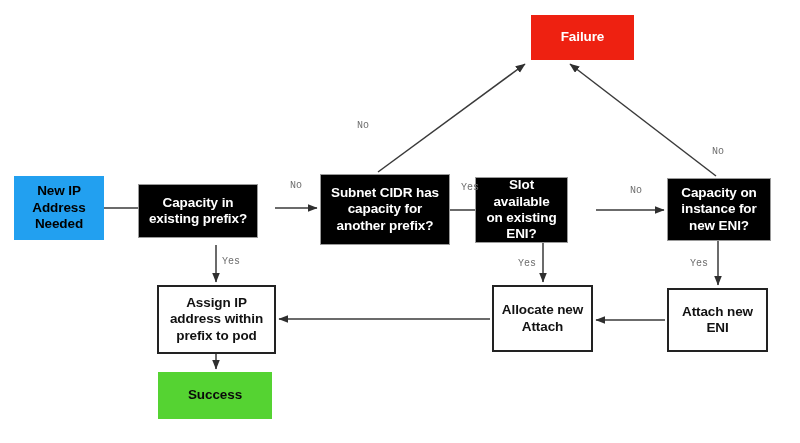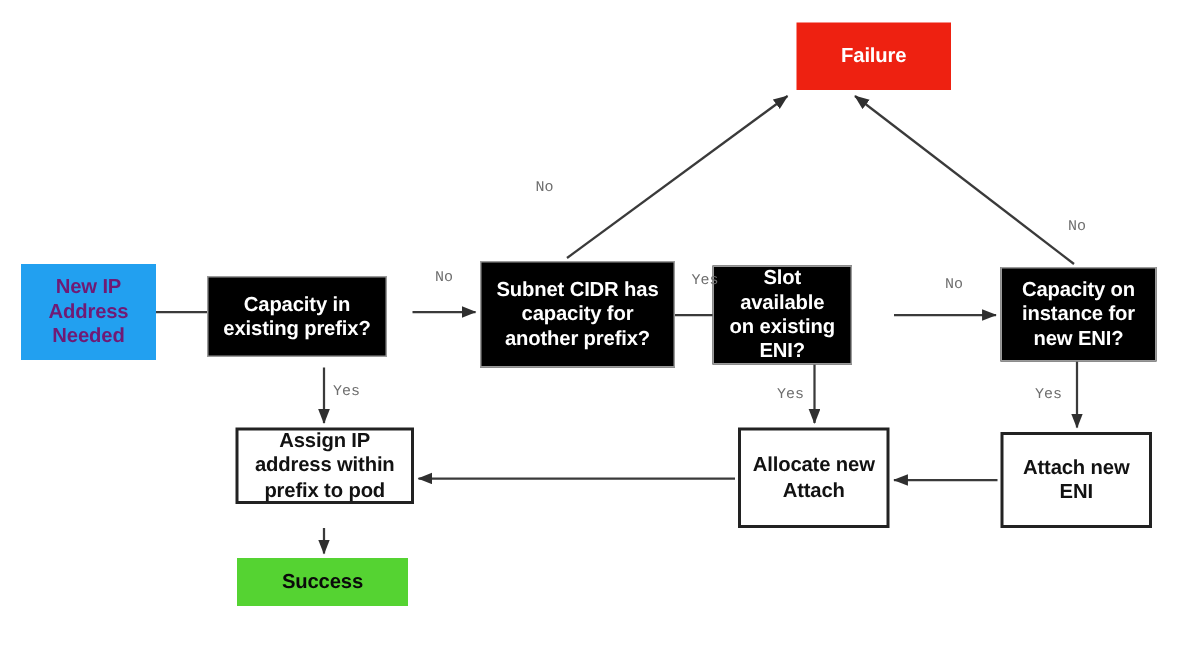--- a/index.html
+++ b/index.html
@@ -47,21 +47,21 @@
     color: #ffffff;
     border: 1px solid #9a9a9a;
   }
   .node.process {
     background: #ffffff;
     color: #121212;
     border: 2px solid #222222;
   }
   .node.start {
     background: #22A0F0;
-    color: #701a75;
+    color: #000000;
     border: none;
   }
   .node.success {
     background: #55D332;
     color: #0a0a0a;
     border: none;
   }
   .node.failure {
     background: #EE2111;
     color: #ffffff;
@@ -123,34 +123,34 @@
       <div class="node decision" style="left: 475px; top: 177px; width: 93px; height: 66px;">
         <span class="node-label">Slot available
 on existing
 ENI?</span>
       </div>
       <div class="node decision" style="left: 667px; top: 178px; width: 104px; height: 63px;">
         <span class="node-label">Capacity on
 instance for
 new ENI?</span>
       </div>
-      <div class="node process" style="left: 157px; top: 285px; width: 119px; height: 51px;">
+      <div class="node process" style="left: 157px; top: 285px; width: 119px; height: 69px;">
         <span class="node-label">Assign IP
 address within
 prefix to pod</span>
       </div>
       <div class="node process" style="left: 492px; top: 285px; width: 101px; height: 67px;">
         <span class="node-label">Allocate new
 Attach</span>
       </div>
       <div class="node process" style="left: 667px; top: 288px; width: 101px; height: 64px; justify-content: center;">
         <span class="node-label">Attach new
 ENI</span>
       </div>
-      <div class="node success" style="left: 158px; top: 372px; width: 114px; height: 32px;">
+      <div class="node success" style="left: 158px; top: 372px; width: 114px; height: 47px;">
         <span class="node-label">Success</span>
       </div>
       <div class="node failure" style="left: 495px; top: 15px; width: 103px; height: 45px;">
         <span class="node-label">Failure</span>
       </div>
     </div>
   <div id="labels-group">
       <div class="edge-label" style="left: 290px; top: 180px;">No</div>
       <div class="edge-label" style="left: 222px; top: 256px;">Yes</div>
       <div class="edge-label" style="left: 461px; top: 182px;">Yes</div>

